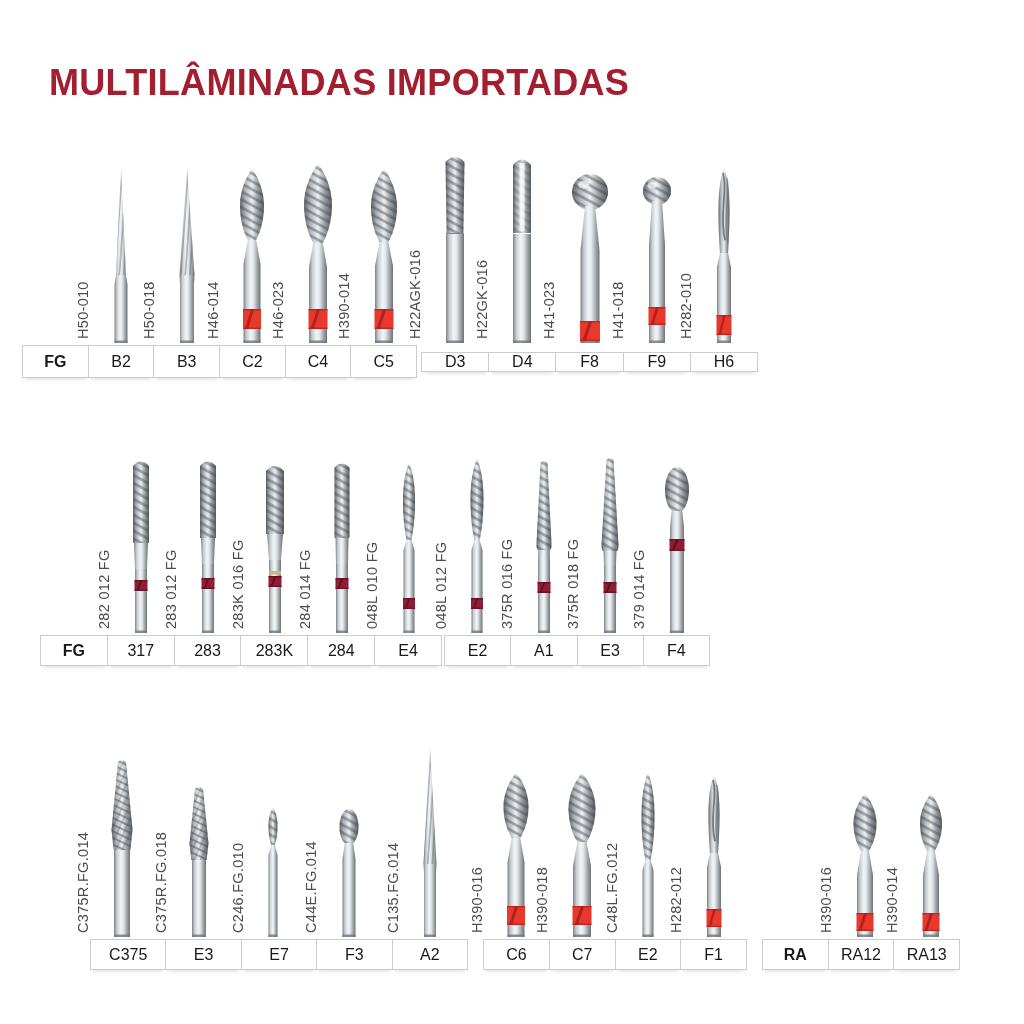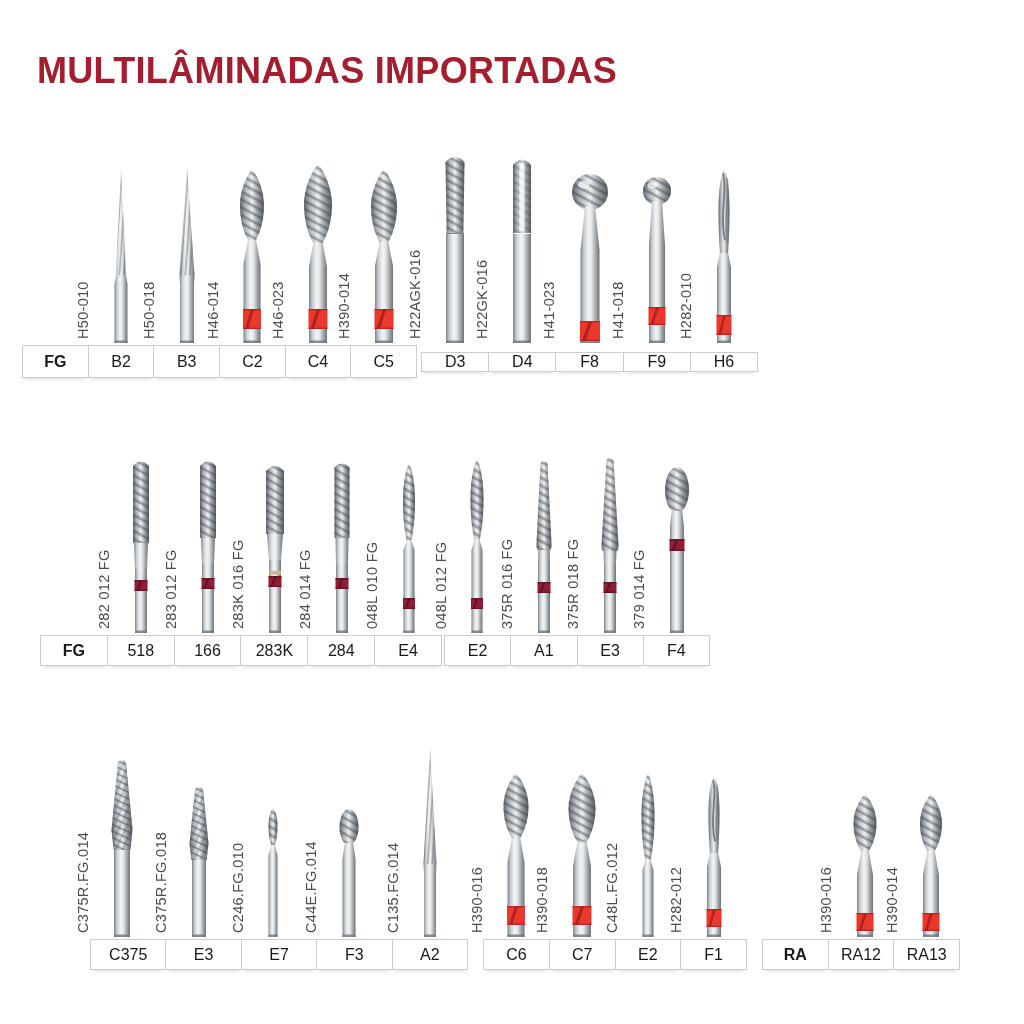--- a/index.html
+++ b/index.html
@@ -1,19 +1,19 @@
 <!DOCTYPE html>
 <html style="--title: #A31E2F;"><head>
 <meta charset="utf-8">
 <style>
   html,body{margin:0;padding:0;background:#ffffff;}
   body{width:1024px;height:1024px;overflow:hidden;font-family:"Liberation Sans",sans-serif;}
   #canvas{position:relative;width:1024px;height:1024px;background:#ffffff;}
   .page-title{
-    position:absolute;left:37px;top:50px;margin:0;
+    position:absolute;left:37px;top:50px;margin:12px;
     font-size:36px;font-weight:800;letter-spacing:0.3px;color:var(--title,#A31E2F);
   }
   .bar-table{position:absolute;display:flex;background:#fff;}
   .cell{
     flex:1;display:flex;align-items:center;justify-content:center;
     border:1px solid #c9cdd1;margin-left:-1px;background:#fff;
     font-size:16px;color:#17181a;
     box-shadow:0 4px 4px -3px rgba(0,0,0,0.16);
   }
   .cell:first-child{margin-left:0;}
@@ -194,22 +194,22 @@
           <rect x="15" y="172.5" width="14" height="2.5" fill="#70757a" opacity="0.8"></rect>
           <rect x="14.5" y="147" width="15" height="20" fill="#E8392C"></rect>
           <path d="M16.5 167 L21.25 147 L23.8 147 L18.7 167 Z" fill="#AD1F1D" opacity="0.9"></path>
           <rect x="14.5" y="147" width="15" height="1.4" fill="#AD1F1D" opacity="0.7"></rect>
           <rect x="14.5" y="165.6" width="15" height="1.4" fill="#AD1F1D" opacity="0.7"></rect>
         </svg>
       </div>
       <span class="bur-label" style="left: 695.3px; top: 321px;">H282-010</span>
       <div class="bar-table" style="left: 40px; top: 635px; width: 402px; height: 31px;">
         <div class="cell bold">FG</div>
-        <div class="cell">518</div>
-        <div class="cell">166</div>
+        <div class="cell">317</div>
+        <div class="cell">283</div>
         <div class="cell">283K</div>
         <div class="cell">284</div>
         <div class="cell">E4</div>
       </div>
       <div class="bar-table" style="left: 444px; top: 635px; width: 266px; height: 31px;">
         <div class="cell">E2</div>
         <div class="cell">A1</div>
         <div class="cell">E3</div>
         <div class="cell">F4</div>
       </div>

